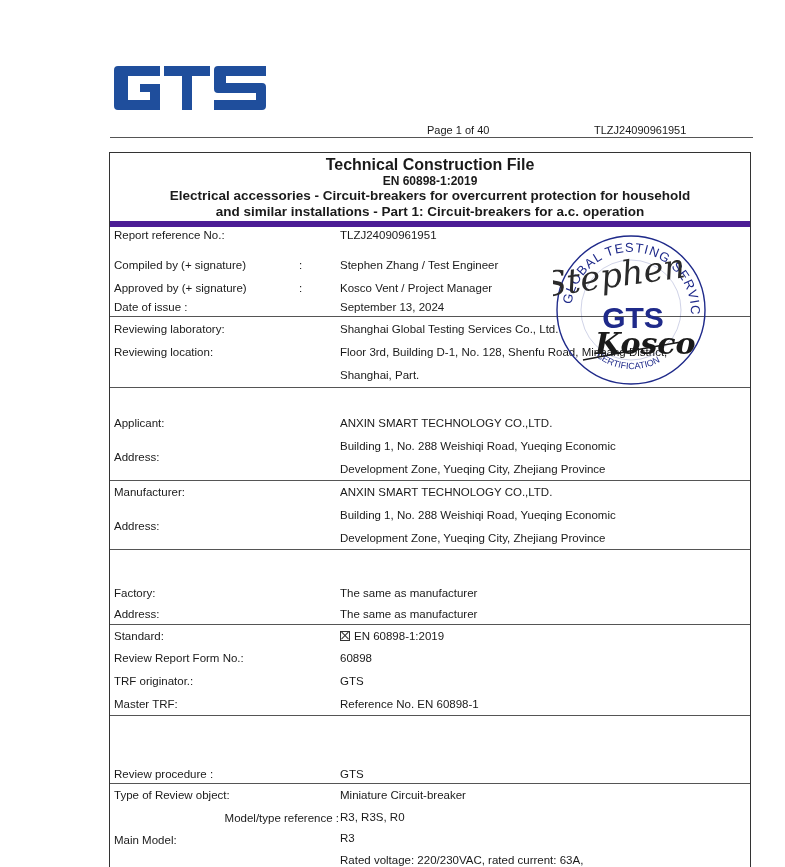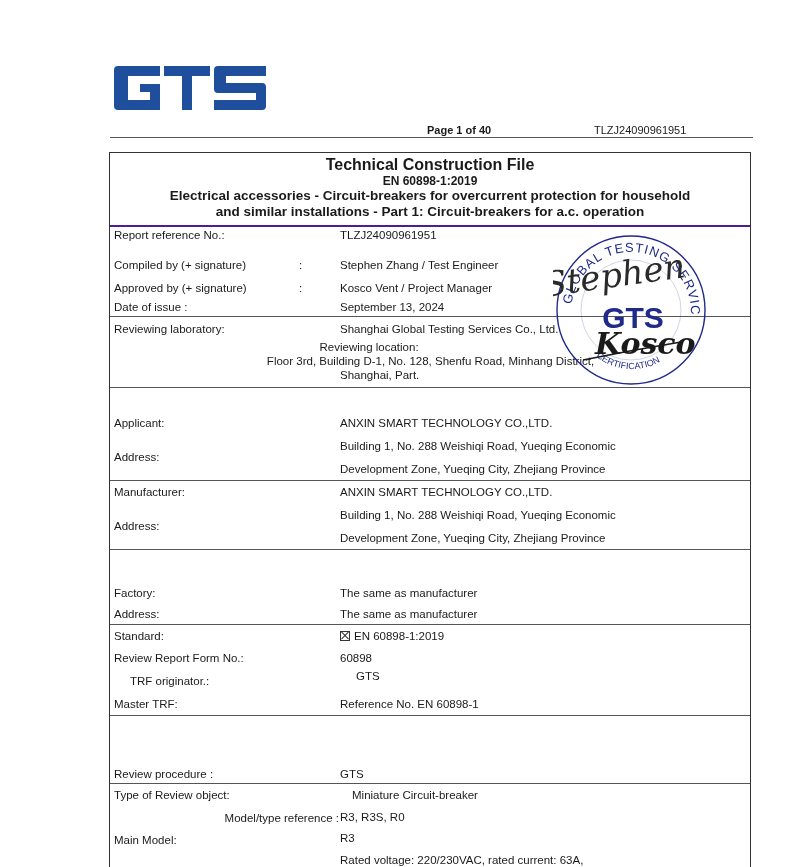--- a/index.html
+++ b/index.html
@@ -1,24 +1,24 @@
 <!DOCTYPE html>
 <html><head>
 <meta charset="utf-8">
 <style>
   html, body { margin:0; padding:0; background:#ffffff; }
   body { width:785px; height:867px; position:relative; overflow:hidden;
          font-family:"Liberation Sans", sans-serif; color:#1a1a1a; }
   .logo { position:absolute; left:114px; top:66px; width:152px; height:44px; }
   .header-line { position:absolute; left:110px; top:137px; width:643px; height:0; border-top:1px solid #555; }
-  .page-no { position:absolute; left:427px; top:124px; font-size:11px;font-weight:bold; }
+  .page-no { position:absolute; left:427px; top:124px; font-size:11px; }
   .report-no-top { position:absolute; left:594px; top:124px; font-size:11px; }
 
   .doc-table { position:absolute; left:109px; top:152px; width:642px; border:1px solid #333; box-sizing:border-box; }
-  .title-block { text-align:center; padding-top:3px; border-bottom:2px solid #4c1d95; height:74px; box-sizing:border-box; }
+  .title-block { text-align:center; padding-top:3px; border-bottom:6px solid #4c1d95; height:74px; box-sizing:border-box; }
   .t1 { font-size:16px; font-weight:bold; line-height:18px; }
   .t2 { font-size:12px; font-weight:bold; line-height:14px; }
   .t3 { font-size:13.5px; font-weight:bold; line-height:15.5px; }
 
   .section { border-bottom:1px solid #555; }
   .section:last-child { border-bottom:none; }
   .row { display:flex; font-size:11.5px; line-height:14px; }
   .lbl { width:229px; padding-left:4px; box-sizing:border-box; display:flex; align-items:center; }
   .lbl .label-text { flex:1; }
   .lbl .colon { width:40px; }
@@ -85,21 +85,21 @@
     </div>
   </div>
 
   <div class="section">
     <div class="row" style="height:23px;align-items:center;">
       <div class="lbl">
           <span class="label-text">Reviewing laboratory:</span>
         </div>
       <div class="val">Shanghai Global Testing Services Co., Ltd.</div>
     </div>
-    <div class="row" style="height:23px;align-items:center;flex-direction:column;">
+    <div class="row" style="height:23px;align-items:center;">
       <div class="lbl">
           <span class="label-text">Reviewing location:</span>
         </div>
       <div class="val">Floor 3rd, Building D-1, No. 128, Shenfu Road, Minhang District,</div>
     </div>
     <div class="row" style="height:24px;align-items:center;">
       <div class="lbl"></div>
       <div class="val">Shanghai, Part.</div>
     </div>
   </div>
@@ -161,21 +161,21 @@
           <span class="label-text">Standard:</span>
         </div>
       <div class="val"><span class="checkbox-icon"></span><span>EN 60898-1:2019</span></div>
     </div>
     <div class="row" style="height:23px;align-items:center;">
       <div class="lbl">
           <span class="label-text">Review Report Form No.:</span>
         </div>
       <div class="val">60898</div>
     </div>
-    <div class="row" style="height:23px;margin-left:16px;">
+    <div class="row" style="height:23px;align-items:center;">
       <div class="lbl">
           <span class="label-text">TRF originator.:</span>
         </div>
       <div class="val">GTS</div>
     </div>
     <div class="row" style="height:23px;align-items:center;">
       <div class="lbl">
           <span class="label-text">Master TRF:</span>
         </div>
       <div class="val">Reference No. EN 60898-1</div>
@@ -185,21 +185,21 @@
   <div class="section">
     <div class="row" style="height:19px;align-items:center;margin-top:48px;">
       <div class="lbl">
           <span class="label-text">Review procedure :</span>
         </div>
       <div class="val">GTS</div>
     </div>
   </div>
 
   <div class="section">
-    <div class="row" style="height:21px;align-items:center;gap:12px;">
+    <div class="row" style="height:21px;align-items:center;">
       <div class="lbl">
           <span class="label-text">Type of  Review object:</span>
         </div>
       <div class="val">Miniature Circuit-breaker</div>
     </div>
     <div class="row" style="height:23px;align-items:center;">
       <div class="lbl" style="padding-top:3px;text-align:right;">
           <span class="label-text">Model/type reference :</span>
         </div>
       <div class="val">R3, R3S, R0</div>

